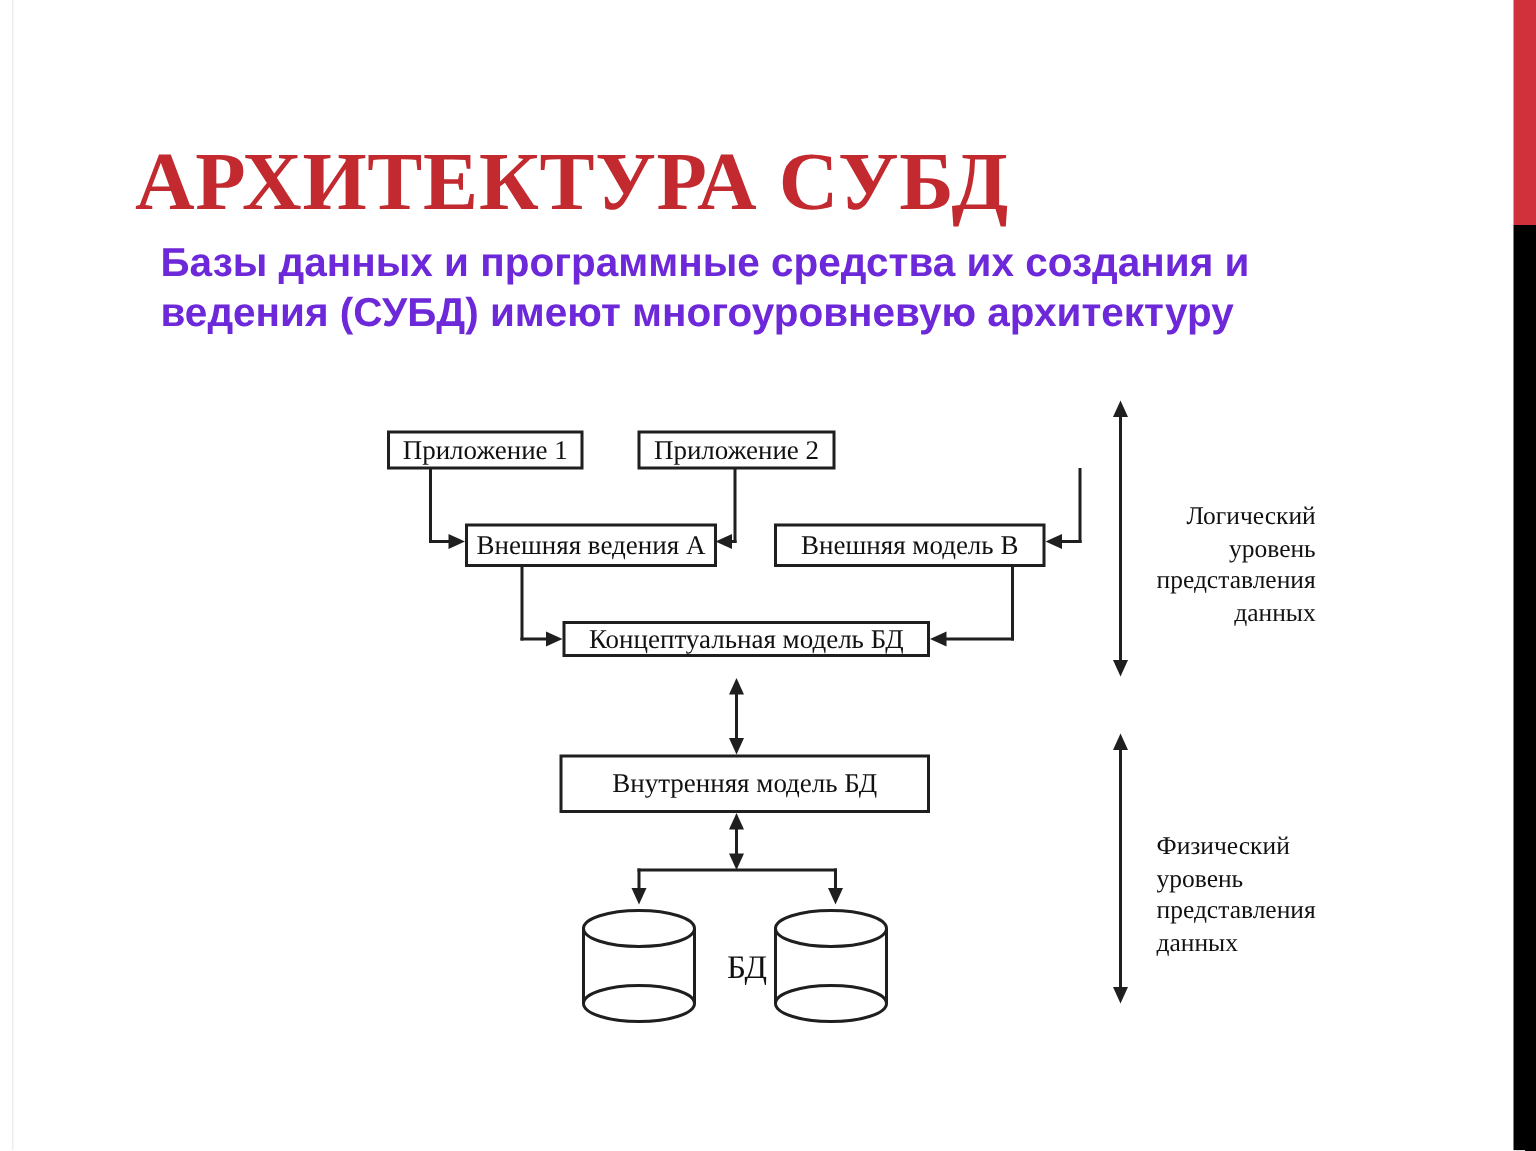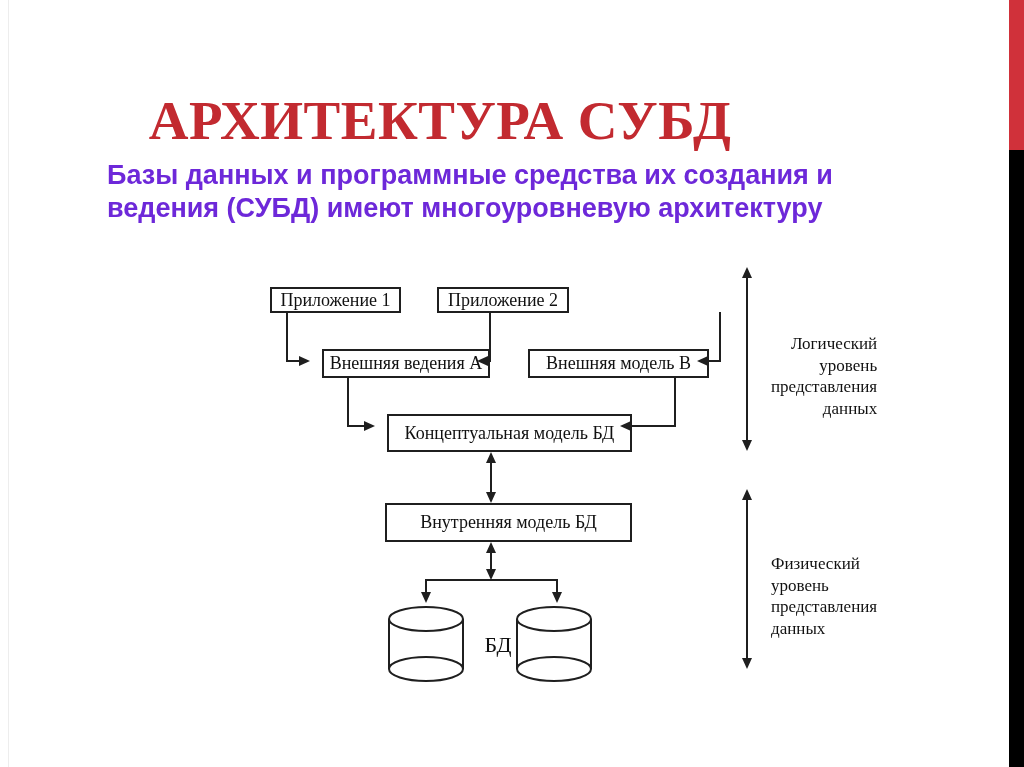--- a/index.html
+++ b/index.html
@@ -8,33 +8,33 @@
     background:#ffffff; overflow:hidden;
     font-family:"Liberation Serif", serif;
   }
   .edge-line { position:absolute; left:8px; top:0; width:1px; height:767px; background:#ededed; }
   .bar-red   { position:absolute; left:1009px; top:0;     width:15px; height:150px; background:#d0313a; }
   .bar-black { position:absolute; left:1009px; top:150px; width:15px; height:617px; background:#000000; }
 
   .title {
     position:absolute; left:90px; top:92px; width:700px;
     font:bold 55px "Liberation Serif", serif; color:#c22a30;
-    letter-spacing:0.5px; line-height:1.05; white-space:nowrap;text-align:center;
+    letter-spacing:0.5px; line-height:1.05; white-space:nowrap;
   }
   .subtitle {
     position:absolute; left:107px; top:159px;
     font:bold 27px "Liberation Sans", sans-serif; color:#6d28d9;
     line-height:33px; white-space:nowrap;
   }
 
   .dbox {
     position:absolute; box-sizing:border-box;
     border:2px solid #1f1f1f; background:#fff;
     display:flex; align-items:center; justify-content:center;
-    font:18px "Liberation Serif", serif; color:#111; white-space:nowrap;margin-left:12px;
+    font:18px "Liberation Serif", serif; color:#111; white-space:nowrap;
   }
   .vline, .hline { position:absolute; background:#1f1f1f; }
   .vline { width:2px; }
   .hline { height:2px; }
   .tri { position:absolute; width:0; height:0; }
   .tri.r { border-top:5px solid transparent; border-bottom:5px solid transparent; border-left:11px solid #1f1f1f; }
   .tri.l { border-top:5px solid transparent; border-bottom:5px solid transparent; border-right:11px solid #1f1f1f; }
   .tri.u { border-left:5px solid transparent; border-right:5px solid transparent; border-bottom:11px solid #1f1f1f; }
   .tri.d { border-left:5px solid transparent; border-right:5px solid transparent; border-top:11px solid #1f1f1f; }
 
@@ -59,21 +59,21 @@
     <div>Базы данных и программные средства их создания и</div>
     <div>ведения (СУБД) имеют многоуровневую архитектуру</div>
   </div>
 
   <div class="dbox" style="left:258px; top:287px; width:131px; height:26px;">Приложение 1</div>
   <div class="dbox" style="left:425px; top:287px; width:132px; height:26px;">Приложение 2</div>
 
   <div class="dbox" style="left:310px; top:349px; width:168px; height:29px;">Внешняя ведения А</div>
   <div class="dbox" style="left:516px; top:349px; width:181px; height:29px;">Внешняя модель В</div>
 
-  <div class="dbox" style="left:375px; top:414px; width:245px; height:38px;">Концептуальная модель БД</div>
+  <div class="dbox" style="left:375px; top:414px; width:245px; height:24px;">Концептуальная модель БД</div>
   <div class="dbox" style="left:373px; top:503px; width:247px; height:39px;">Внутренняя модель БД</div>
 
   <div class="vline" style="left:286px; top:312px; height:50px;"></div>
   <div class="hline" style="left:286px; top:360px; width:14px;"></div>
   <div class="tri r" style="left:299px; top:356px;"></div>
 
   <div class="vline" style="left:489px; top:312px; height:50px;"></div>
   <div class="hline" style="left:487px; top:360px; width:4px;"></div>
   <div class="tri l" style="left:477px; top:356px;"></div>
 

